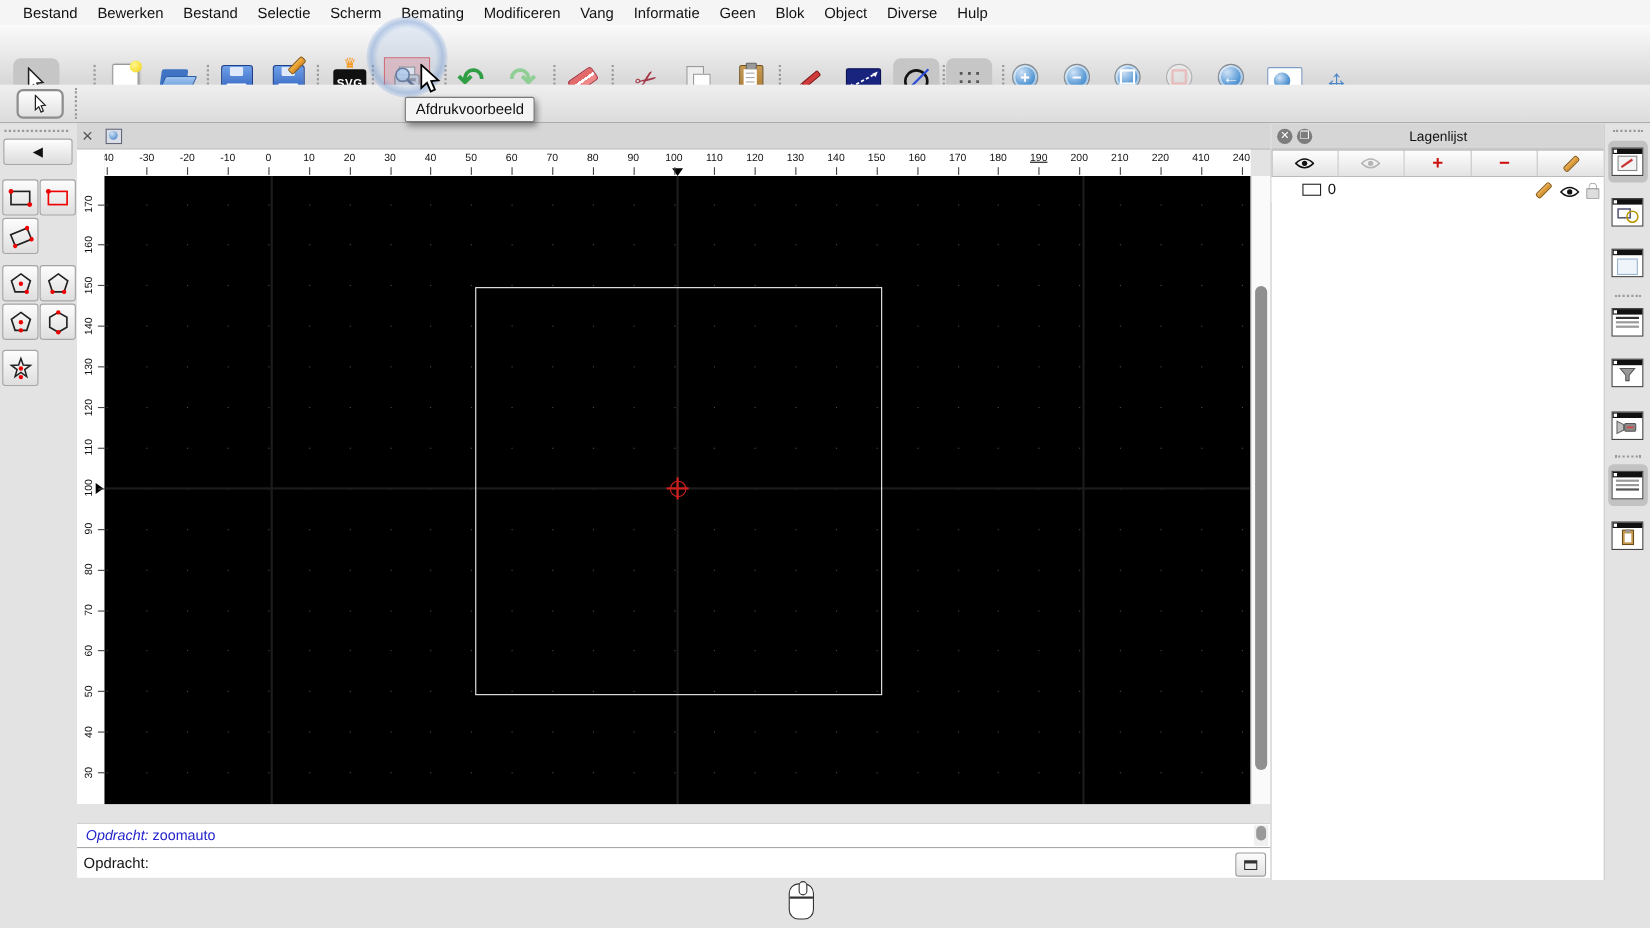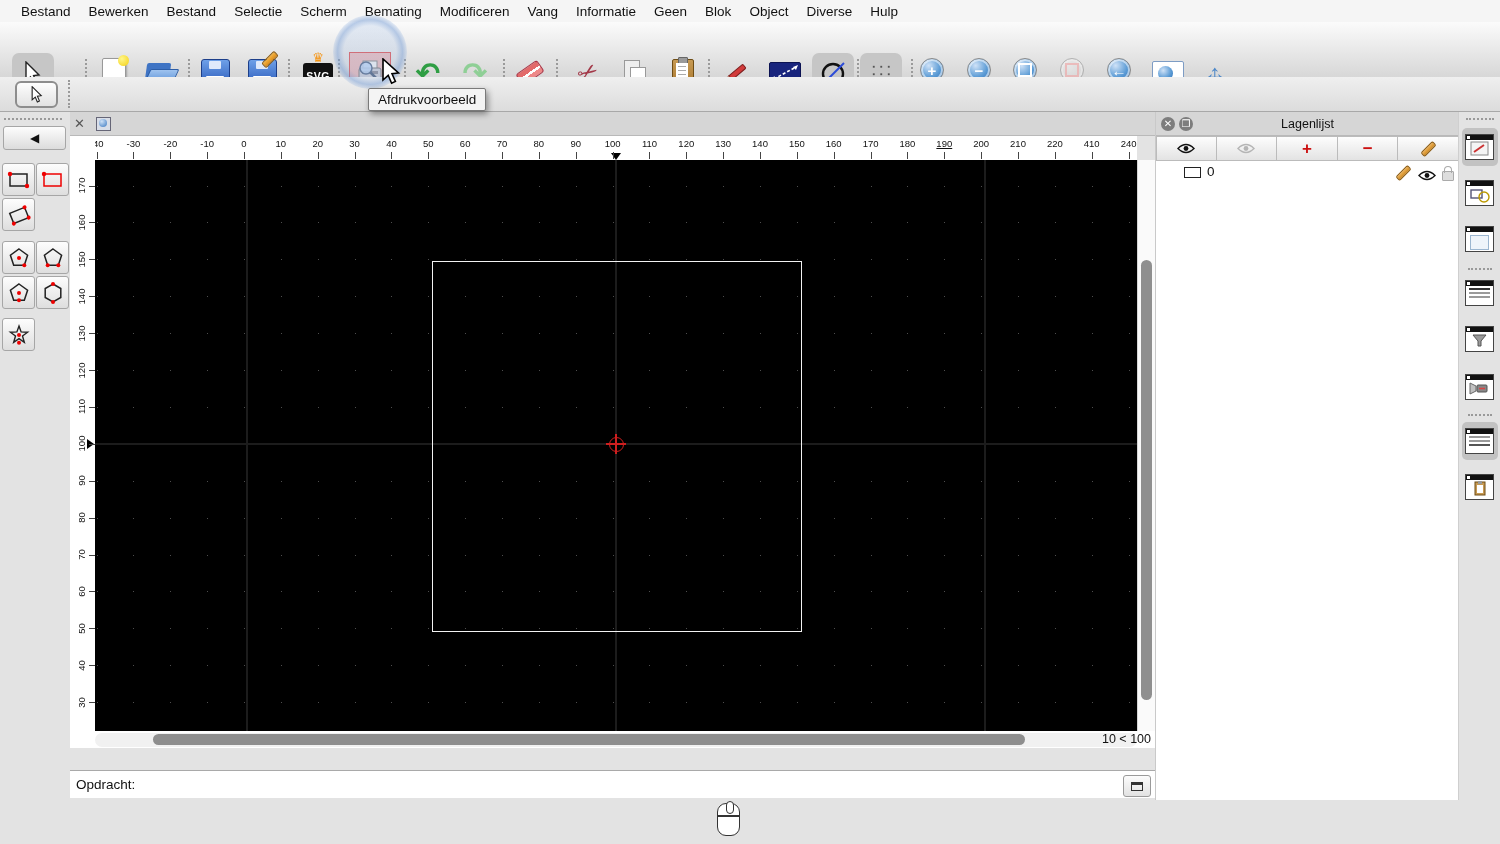--- a/index.html
+++ b/index.html
@@ -916,27 +916,27 @@
     <div class="mlv" style="left:520px;"></div>
     <div class="mlv" style="left:889px;"></div>
     <div class="mlh" style="top:283px;"></div>
     <div id="draw-rect"></div>
     <div id="zero-marker"></div>
   </div>
 
   <div id="vscroll" class="abs">
       <div id="vthumb"></div>
     </div>
-  <div id="hscroll-row" class="abs">
-    <div id="hscroll">
-        <div id="hthumb"></div>
-      </div>
-    <span id="scale-label">10 &lt; 100</span>
+
+  <div id="cmd-history" class="abs">
+    <span class="txt"><i style="font-style:italic;">Opdracht:</i>&nbsp;<span>zoomauto</span></span>
+    <div id="histscroll">
+        <div id="histthumb"></div>
+      </div>
   </div>
-
   <div id="cmd-input" class="abs">
     <span class="prompt">Opdracht:</span>
     <input style="position: absolute; left: 72px; top: 3px; width: 1000px; height: 20px; border: none; outline: none; font: 13.5px &quot;Liberation Sans&quot;, sans-serif;">
     <div id="cmd-btn">
         <span class="winglyph"></span>
       </div>
   </div>
 
   <div id="rdock" class="abs">
     <div id="rdock-head">

